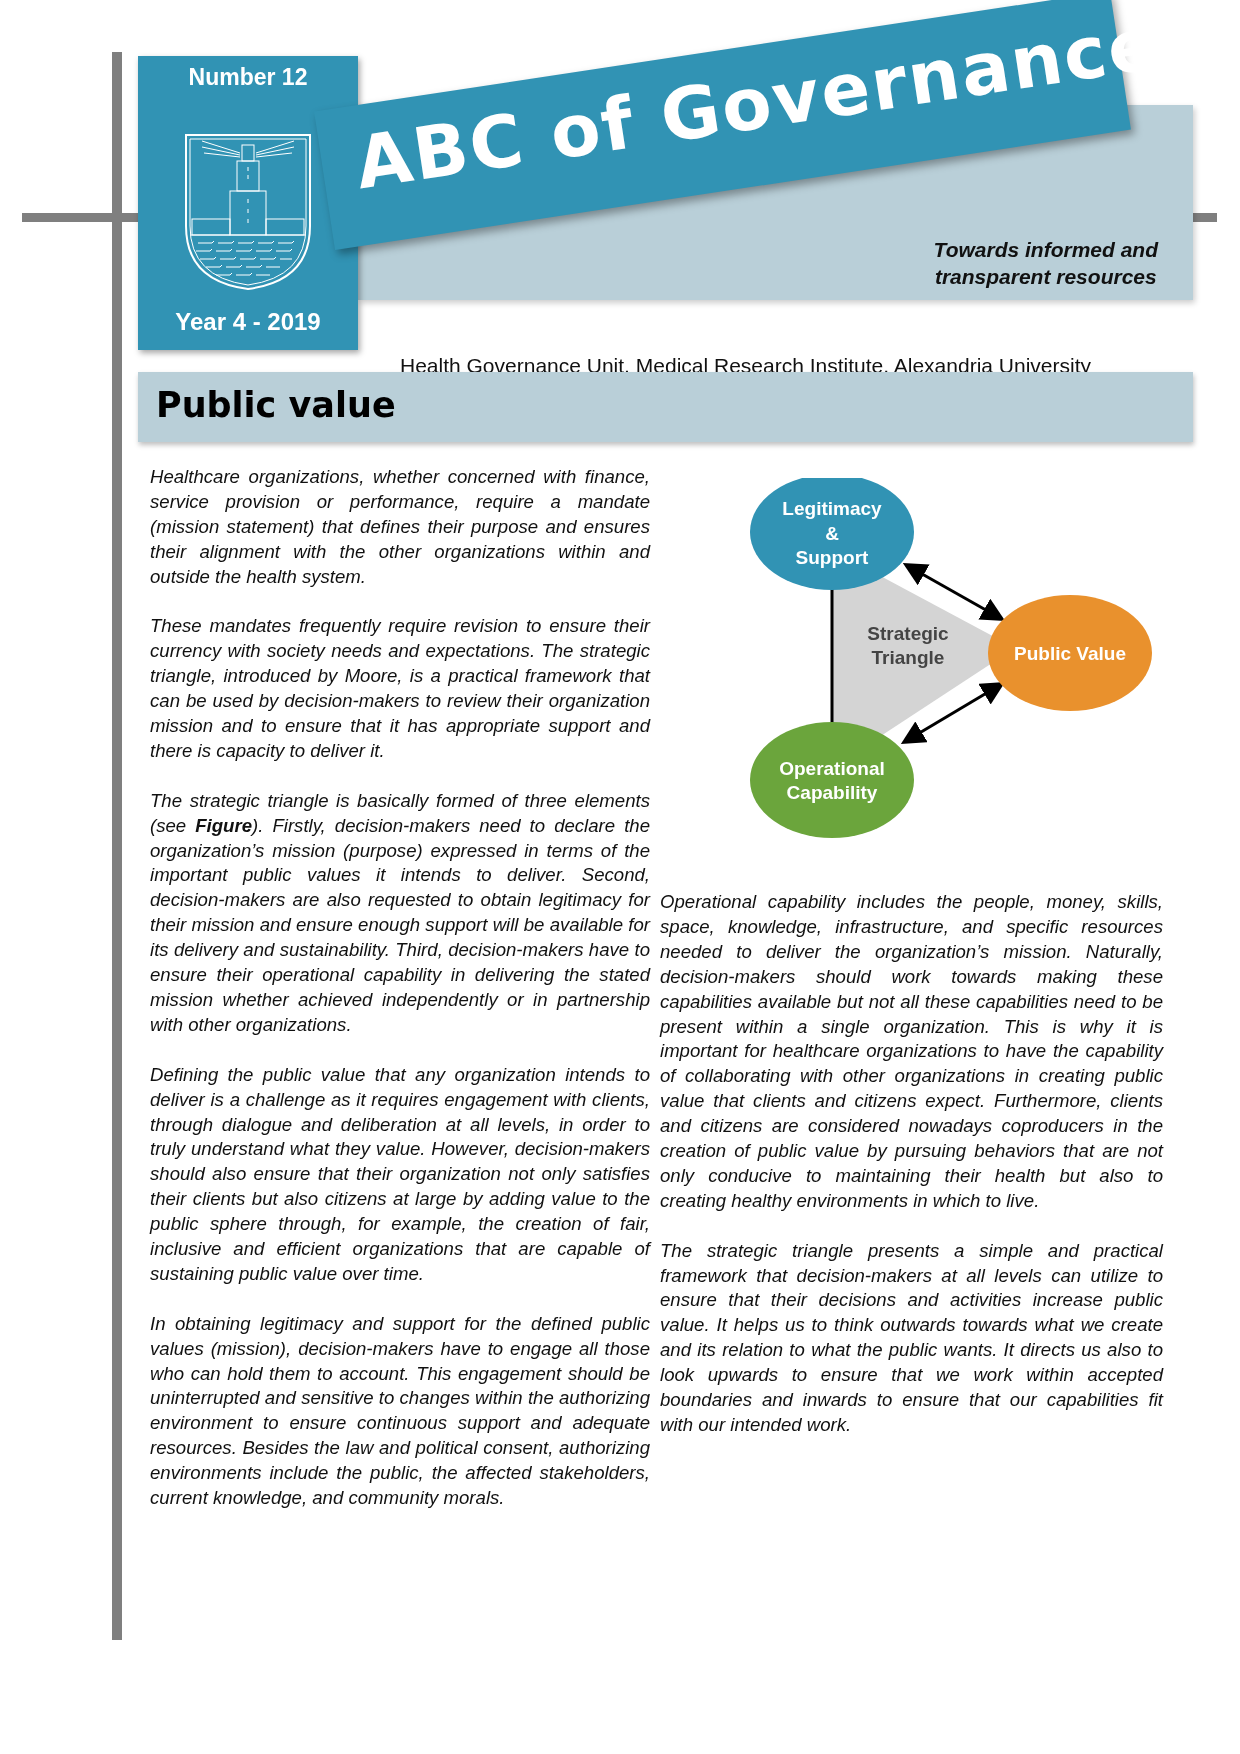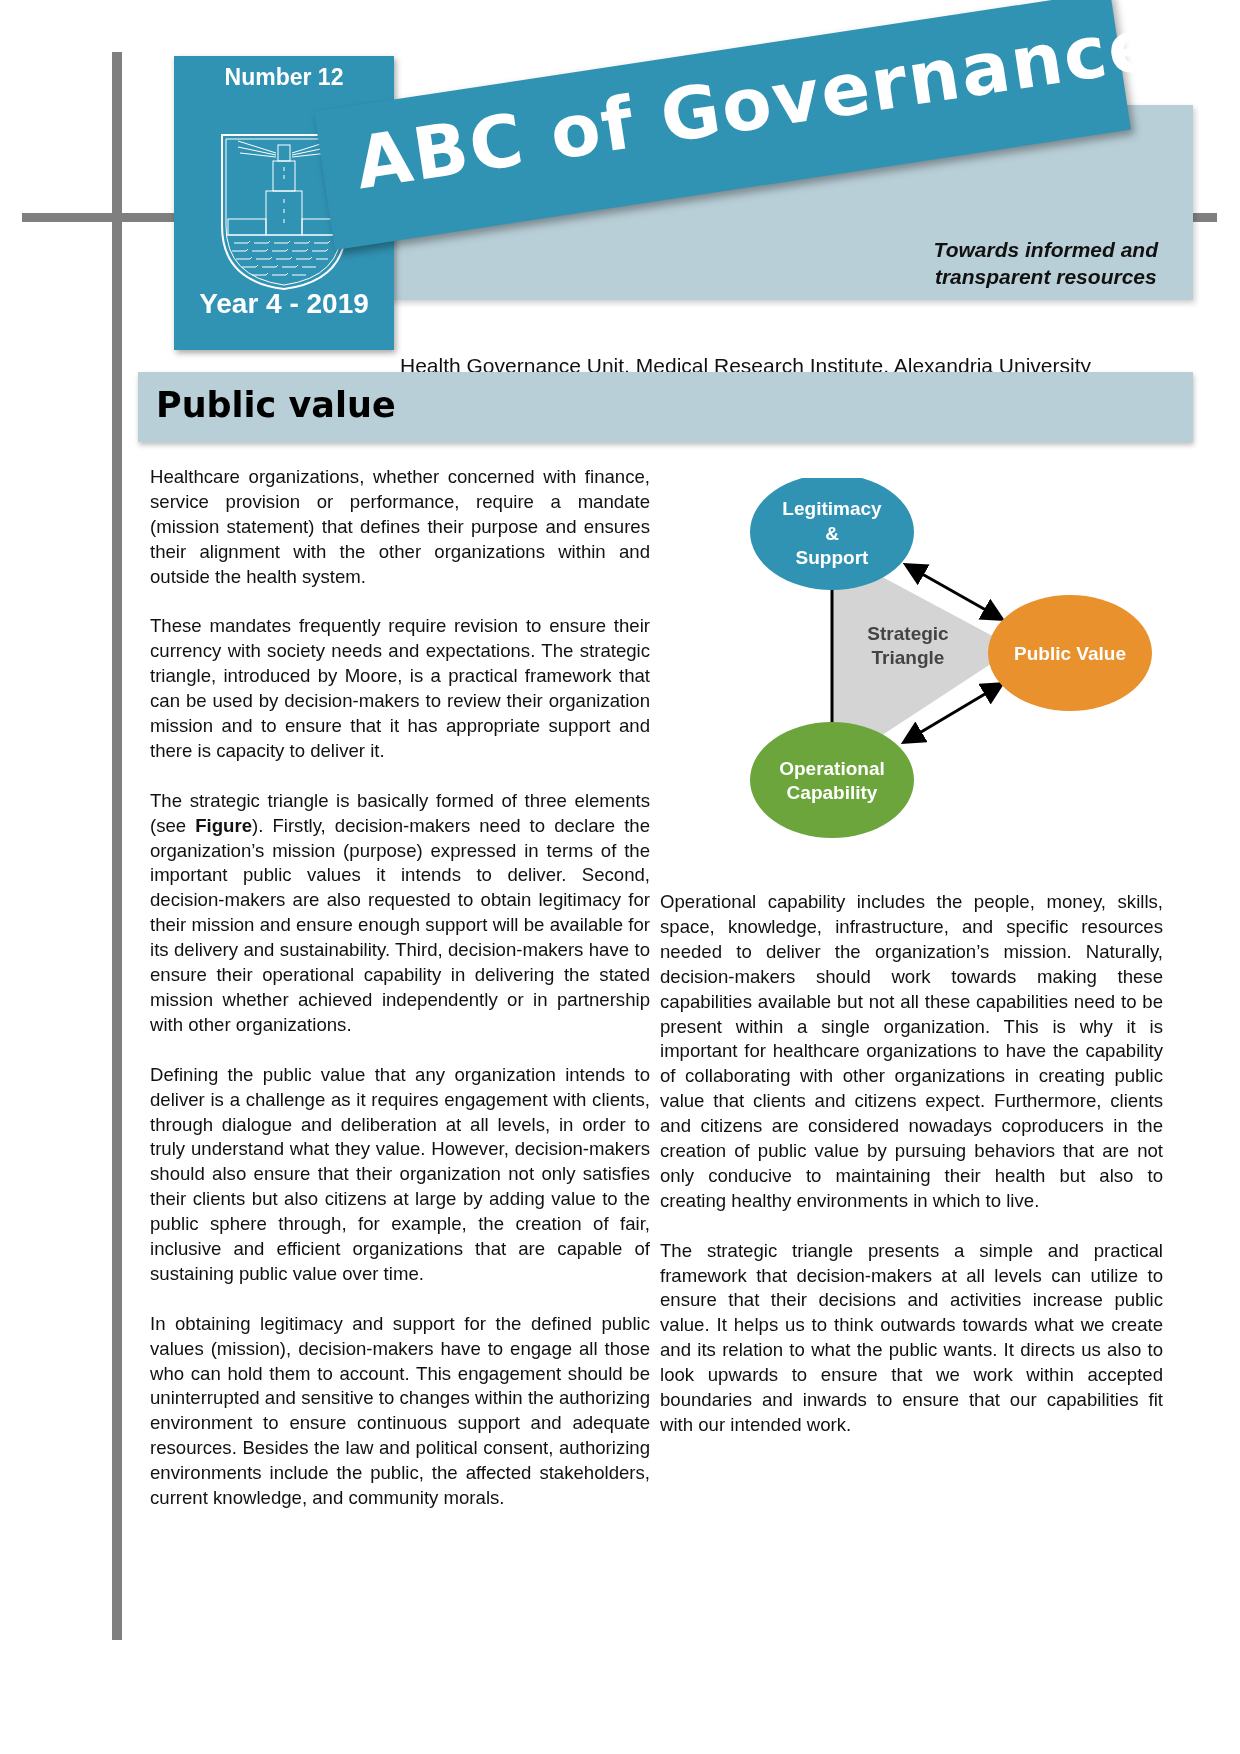--- a/index.html
+++ b/index.html
@@ -4,24 +4,24 @@
 <style>
   html, body { margin: 0; padding: 0; }
   body {
     width: 1240px; height: 1754px; background: #ffffff; position: relative; overflow: hidden;
     font-family: "Liberation Sans", sans-serif; color: #111;
   }
   .vbar { position: absolute; left: 112px; top: 52px; width: 10px; height: 1588px; background: #7f7f7f; }
   .hbar { position: absolute; left: 22px; top: 213px; width: 1195px; height: 9px; background: #7f7f7f; }
   .badge {
     position: absolute; left: 138px; top: 56px; width: 220px; height: 294px;
-    background: #3193b4; box-shadow: 2px 3px 6px rgba(0,0,0,0.35); margin-left: 36px;
+    background: #3193b4; box-shadow: 2px 3px 6px rgba(0,0,0,0.35);
   }
   .badge .num { position: absolute; top: 8px; left: 0; width: 100%; text-align: center; color: #fff; font-weight: bold; font-size: 23px; }
-  .badge .year { position: absolute; bottom: 30px; left: 0; width: 100%; text-align: center; color: #fff; font-weight: bold; font-size: 28px; }
+  .badge .year { position: absolute; bottom: 14px; left: 0; width: 100%; text-align: center; color: #fff; font-weight: bold; font-size: 24px; }
   .badge .logo { position: absolute; left: 44px; top: 75px; width: 132px; height: 162px; }
   .graybox {
     position: absolute; left: 358px; top: 105px; width: 835px; height: 195px;
     background: #b9cfd8; box-shadow: 2px 3px 6px rgba(0,0,0,0.2);
   }
   .banner {
     position: absolute; left: 335px; top: 110px; width: 805px; height: 140px;
     background: #3193b4; transform: rotate(-8.6deg); transform-origin: left bottom;
     box-shadow: 3px 5px 8px rgba(0,0,0,0.35);
   }
@@ -33,21 +33,21 @@
     position: absolute; right: 82px; top: 236px; text-align: center; font-style: italic; font-weight: bold;
     font-size: 21px; line-height: 27px; color: #111;
   }
   .affil { position: absolute; left: 400px; top: 322px; font-size: 21px; color: #111; margin-top: 32px; }
   .sectionbar {
     position: absolute; left: 138px; top: 372px; width: 1055px; height: 70px;
     background: #b9cfd8; box-shadow: 1px 3px 5px rgba(0,0,0,0.25);
   }
   .sectionbar .h { position: absolute; left: 18px; top: 13px; font-size: 35px; font-weight: bold; font-family: "DejaVu Sans", sans-serif; color: #000; }
   .col { position: absolute; font-size: 18.6px; line-height: 24.9px; text-align: justify; color: #111; }
-  .col p { margin: 0 0 24.9px 0; }
+  .col p { margin: 0 0 24.9px 0; font-style: italic; }
   .col.left { left: 150px; top: 465px; width: 500px; }
   .col.right { left: 660px; top: 890px; width: 503px; }
   .diagram { position: absolute; left: 740px; top: 478px; width: 420px; height: 370px; }
   .diagram text { font-family: "Liberation Sans", sans-serif; font-weight: bold; }
 </style>
 </head>
 <body>
 
 <div class="hbar"></div>
 <div class="vbar"></div>

